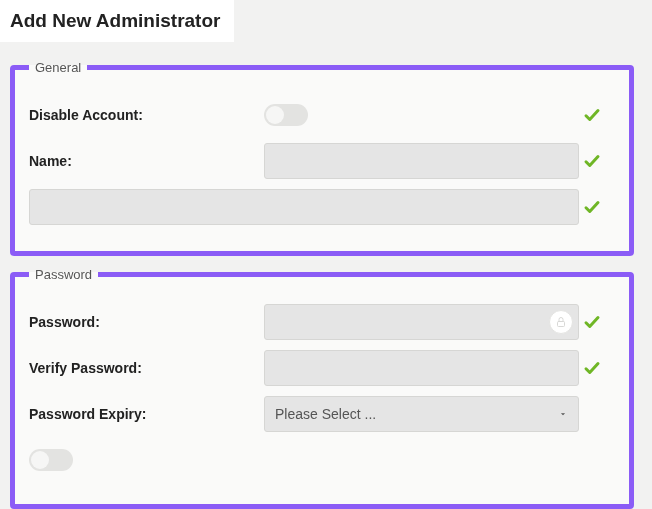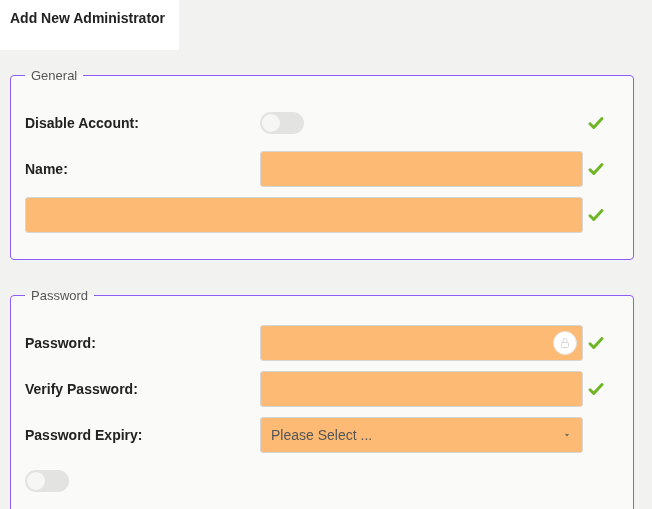--- a/index.html
+++ b/index.html
@@ -11,33 +11,33 @@
     width: 652px;
     height: 509px;
     overflow: hidden;
   }
   .tab-wrap {
     padding: 0;
   }
   .tab {
     display: inline-block;
     background: #fff;
-    padding: 10px 14px 24px 10px;
+    padding: 10px 14px 10px 10px;
     font-weight: 700;
     color: #222;
-    font-size: 14px;
+    font-size: 19px;
   }
   .content {
     padding: 8px 12px 0 4px;
   }
   fieldset.group {
-    border: 1px solid #8b5cf6;
+    border: 5px solid #8b5cf6;
     border-radius: 4px;
     background: #fafaf9;
-    margin: 10px 6px 28px 6px;
+    margin: 10px 6px 11px 6px;
     padding: 12px 24px 16px 14px;
   }
   fieldset.group legend {
     font-size: 13px;
     color: #555;
     padding: 0 6px;
   }
   .row {
     display: flex;
     align-items: center;
@@ -65,21 +65,21 @@
     display: flex;
     justify-content: center;
     color: #6fb626;
   }
   .tick svg { width: 18px; height: 18px; }
   input[type=text], input[type=password], .select {
     width: 100%;
     height: 36px;
     border: 1px solid #d6d6d4;
     border-radius: 3px;
-    background: #fdba74;
+    background: #e5e5e5;
     font-size: 14px;
     padding: 0 10px;
     color: #333;
   }
   .pwd-wrap { position: relative; }
   .pwd-lock {
     position: absolute;
     right: 6px;
     top: 50%;
     transform: translateY(-50%);

